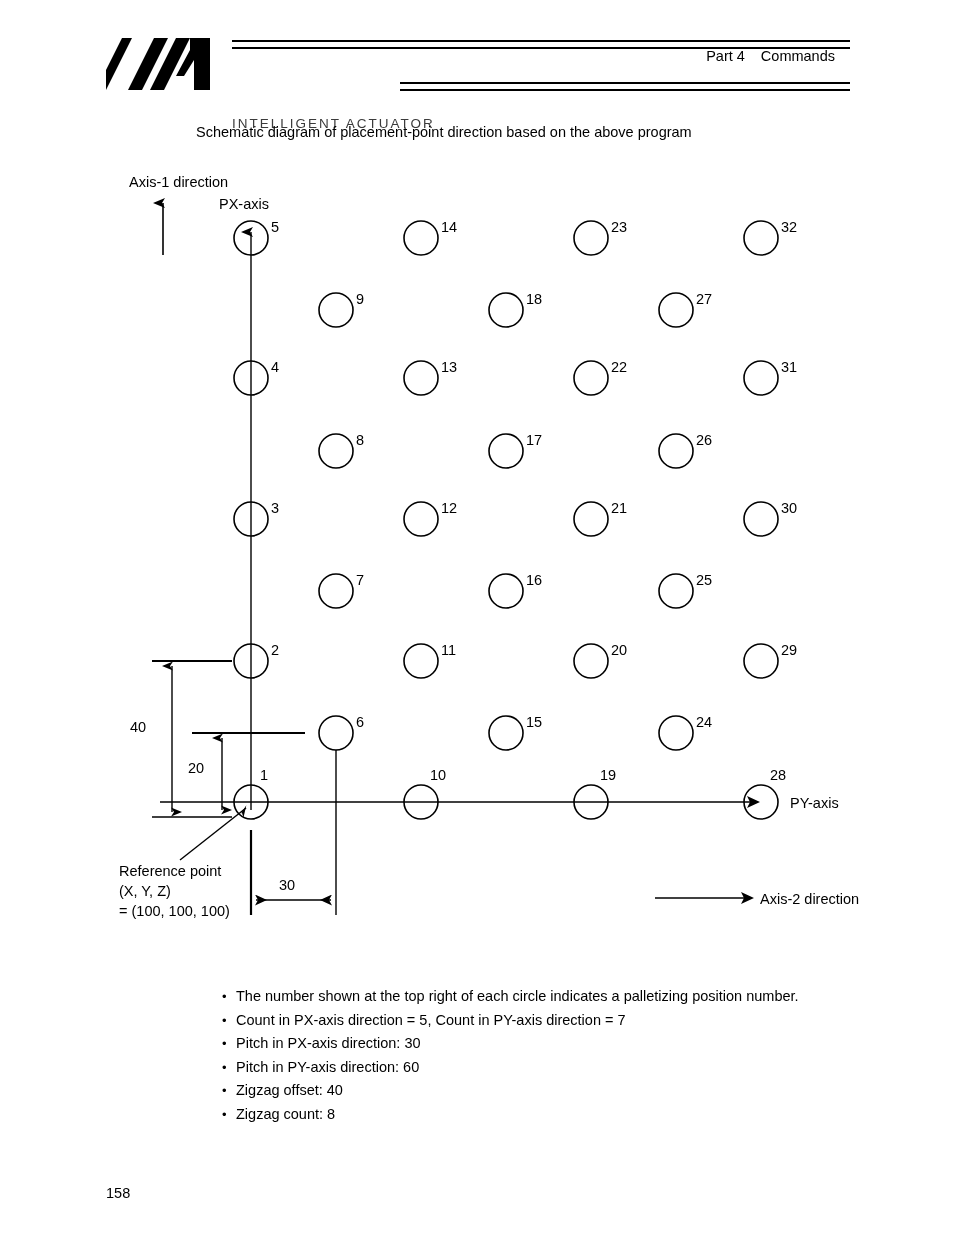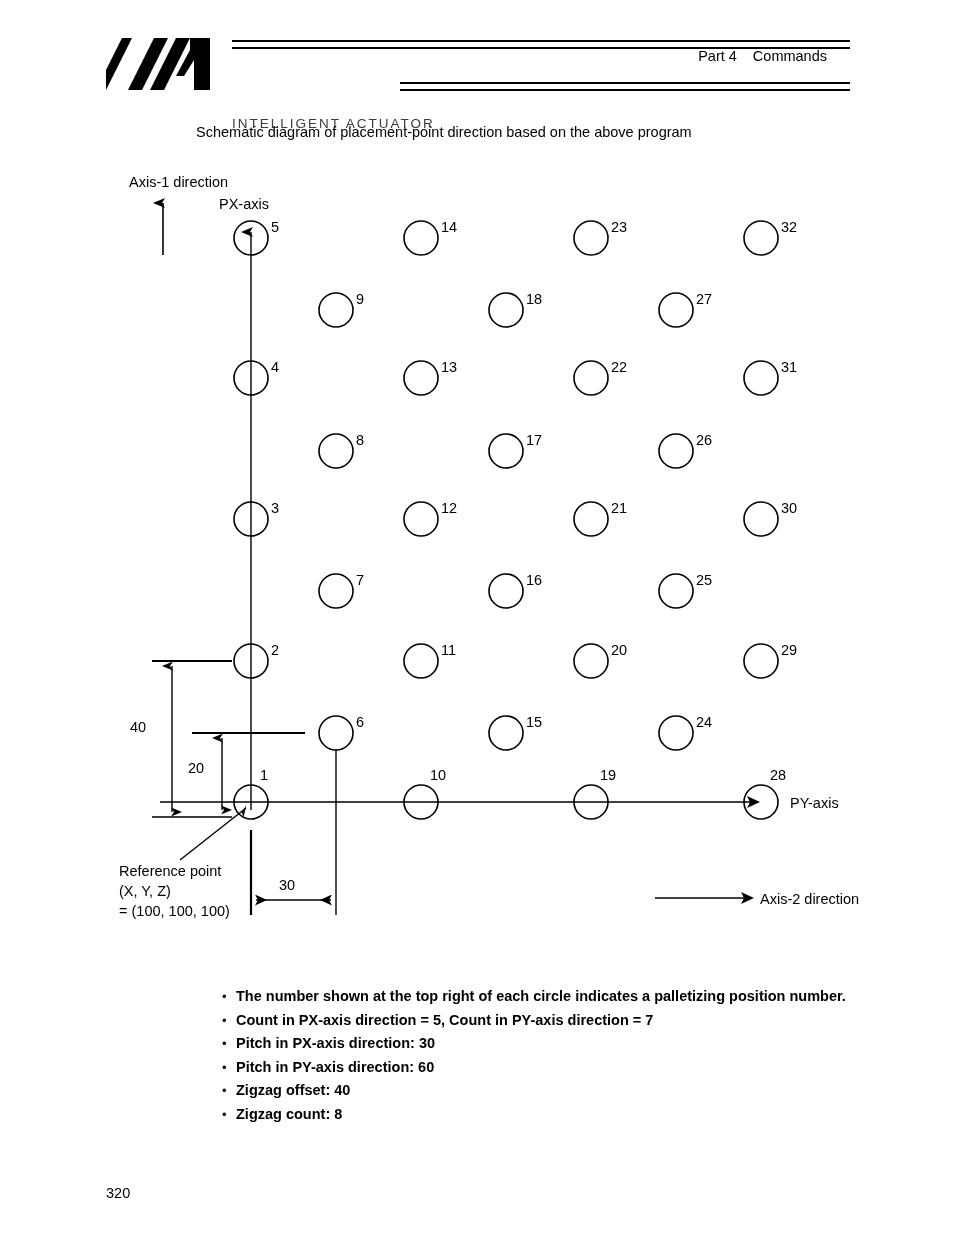--- a/index.html
+++ b/index.html
@@ -58,21 +58,21 @@
     position: absolute;
     left: 400px;
     top: 82px;
     width: 450px;
     height: 5px;
     border-top: 2px solid #000;
     border-bottom: 2px solid #000;
   }
   .header-title {
     position: absolute;
-    right: 127px;
+    right: 119px;
     top: 48px;
     font-size: 14.5px;
     white-space: nowrap;
   }
   .header-title .part {
     margin-right: 16px;
   }
 
   
   .diagram-caption {
@@ -111,21 +111,21 @@
     font-size: 14.5px;
     line-height: 22.5px;
     white-space: nowrap;
   }
   .note-bullet {
     width: 14px;
     flex: 0 0 14px;
     font-size: 13px;
     line-height: 22.5px;
   }
-  .note-text { flex: 1 1 auto; font-weight: bold; }
+  .note-text { flex: 1 1 auto; }
 
   
   .page-number {
     position: absolute;
     left: 106px;
     top: 1185px;
     font-size: 14.5px;
   }
 </style>
 </head>
@@ -362,13 +362,13 @@
     <div class="note-item">
       <span class="note-bullet">•</span>
       <span class="note-text">Zigzag offset: 40</span>
     </div>
     <div class="note-item">
       <span class="note-bullet">•</span>
       <span class="note-text">Zigzag count: 8</span>
     </div>
   </div>
 
-<div class="page-number">320</div>
+<div class="page-number">158</div>
 
 </body></html>

